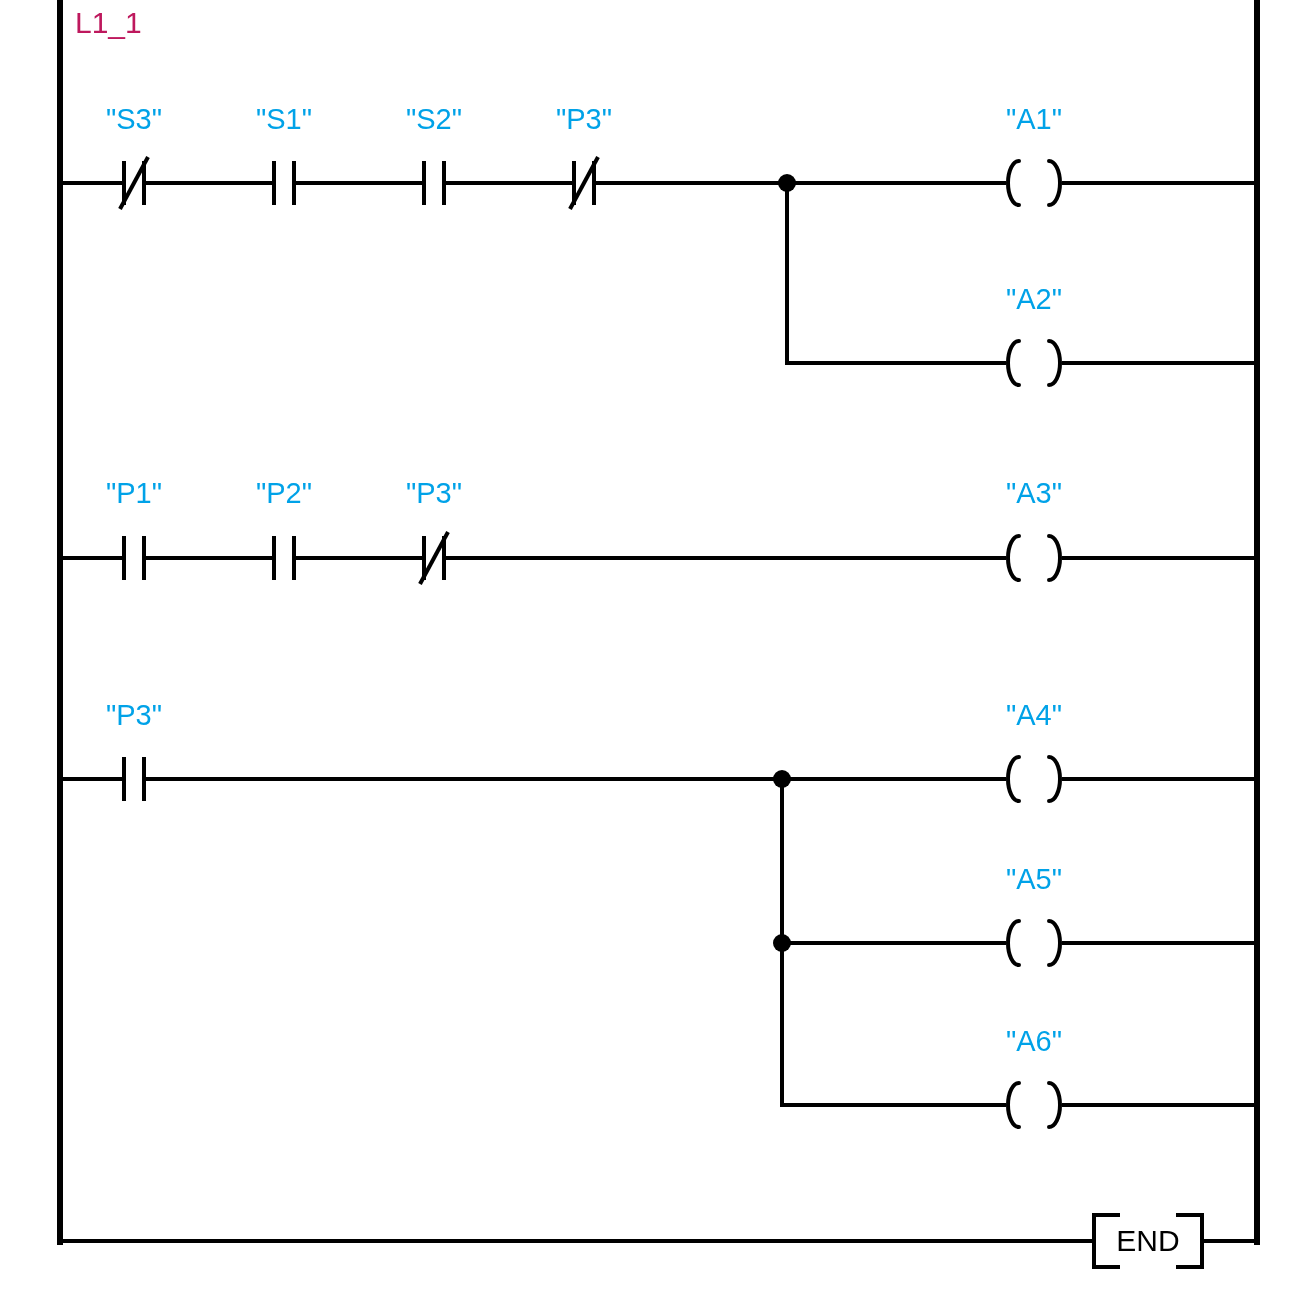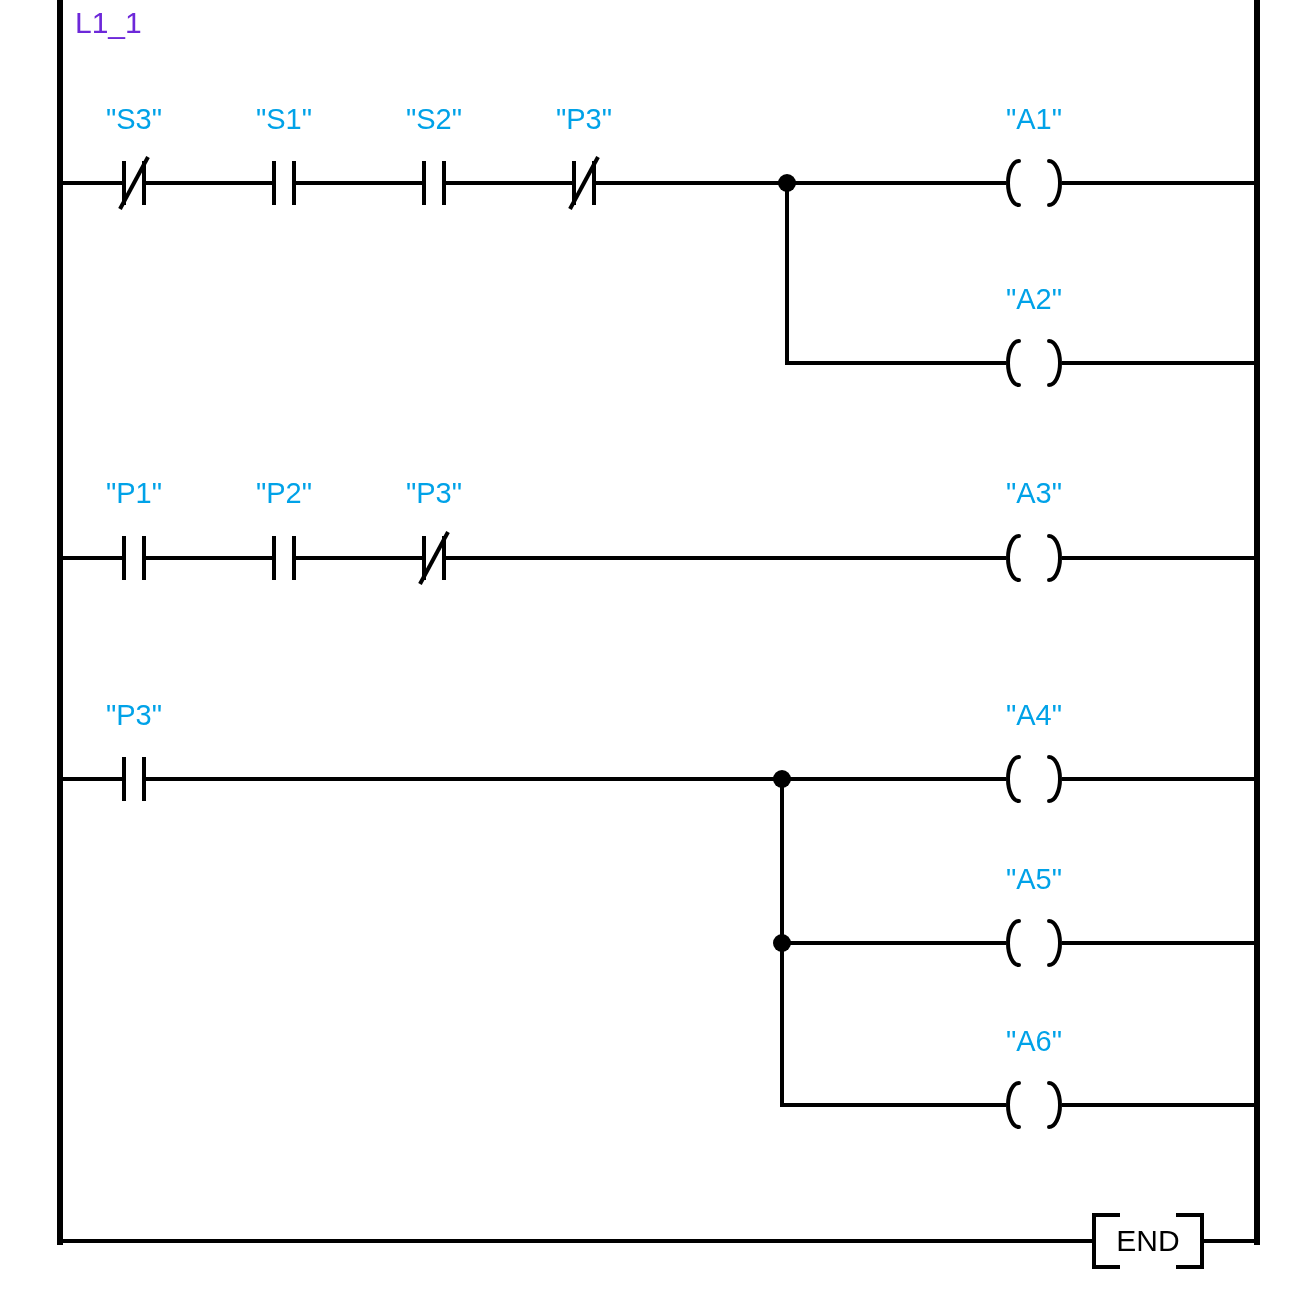--- a/index.html
+++ b/index.html
@@ -5,21 +5,21 @@
   html,body{margin:0;padding:0;background:#fff;}
   .canvas{position:relative;width:1316px;height:1314px;background:#fff;overflow:hidden;
           font-family:"Liberation Sans",sans-serif;}
   .rail{position:absolute;top:0;width:6px;height:1245px;background:var(--wire,#000);}
   .wire-h{position:absolute;height:4px;background:var(--wire,#000);}
   .wire-v{position:absolute;width:4px;background:var(--wire,#000);}
   .dot{position:absolute;width:18px;height:18px;border-radius:50%;background:var(--wire,#000);}
   .contact,.coil{position:absolute;}
   .operand{position:absolute;transform:translateX(-50%);white-space:nowrap;
            color:var(--operand,#00A2E8);font-size:29px;line-height:32px;}
-  .net-title{position:absolute;left:75px;top:6px;color:#6d28d9;font-size:30px;line-height:34px;}
+  .net-title{position:absolute;left:75px;top:6px;color:#be185d;font-size:30px;line-height:34px;}
   .watermark{position:absolute;left:144px;top:991px;color:var(--watermark,#FF0000);
              font-size:30px;font-weight:bold;line-height:34px;}
   .end-box{position:absolute;left:1092px;top:1213px;width:112px;height:56px;}
   .end-box svg{position:absolute;left:0;top:0;}
   .end-text{position:absolute;left:0;top:0;width:112px;height:56px;display:flex;
             align-items:center;justify-content:center;color:#000;font-size:30px;}
 </style>
 </head>
 <body>
 

